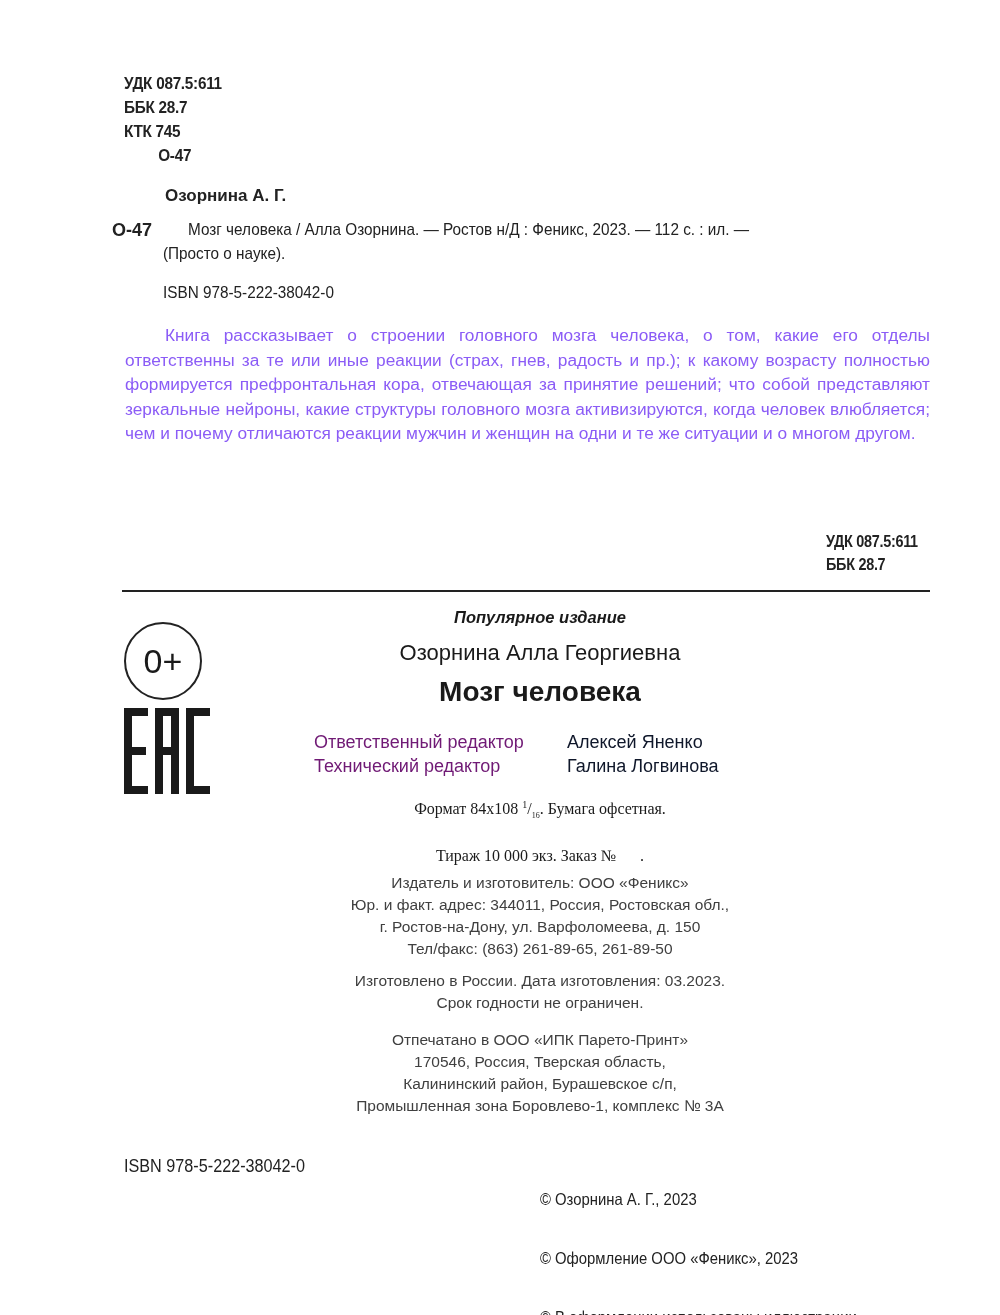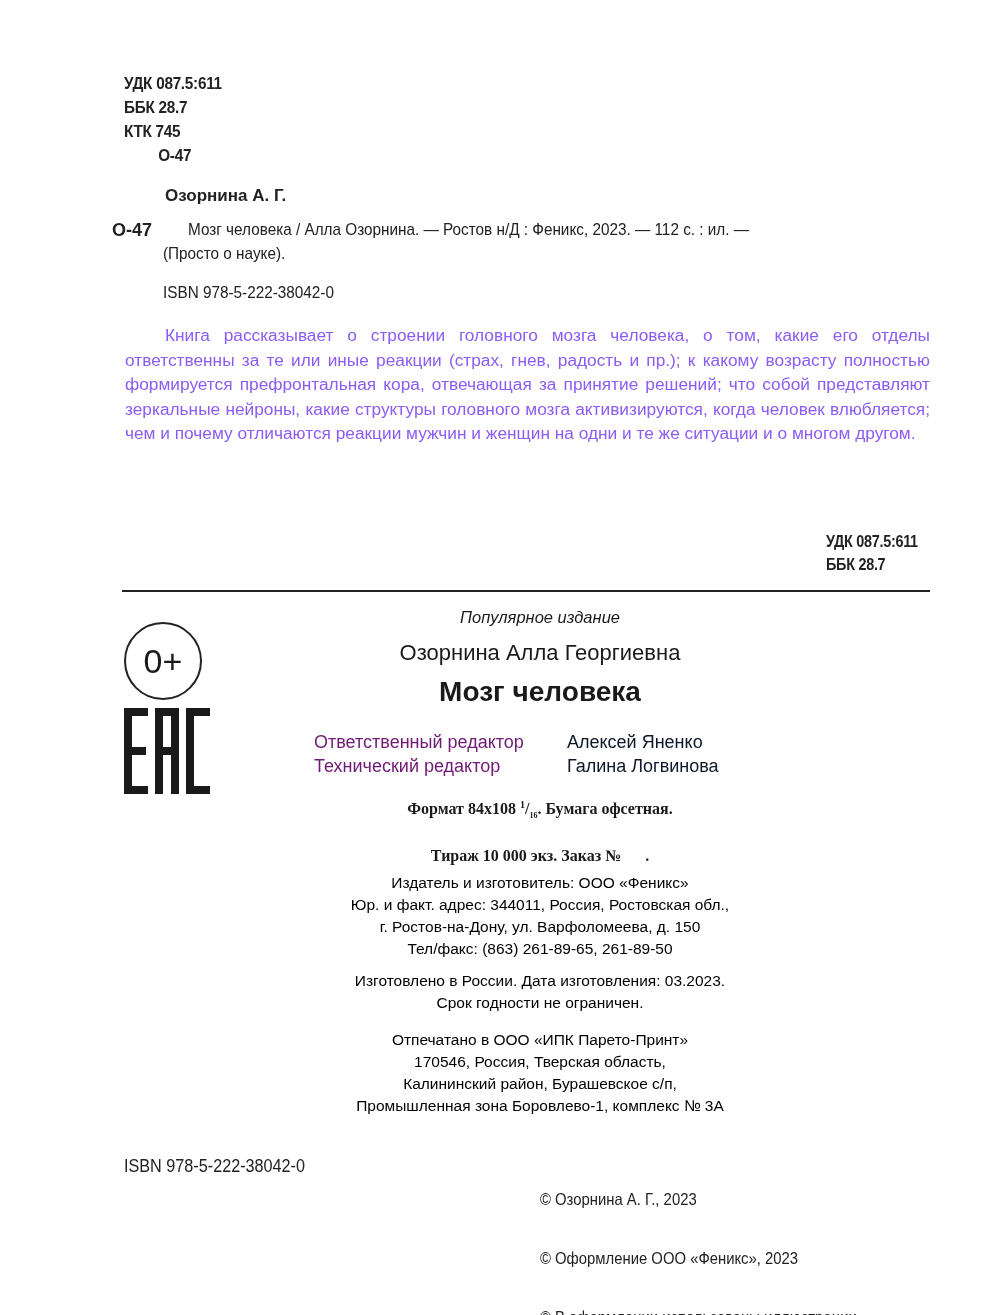--- a/index.html
+++ b/index.html
@@ -6,22 +6,22 @@
     body { width: 1000px; height: 1315px; position: relative; overflow: hidden; color: #1a1a1a; font-family: "Liberation Sans", sans-serif; }
     .abs { position: absolute; }
     .cls { font-size: 17px; line-height: 24px; font-weight: bold; letter-spacing: -0.3px; color: #222; }
     .narrow { transform: scaleX(0.9); transform-origin: left top; }
     .t17 { font-size: 17px; line-height: 24px; color: #222; }
     .bold { font-weight: bold; }
     .annot { position: absolute; left: 125px; top: 323px; width: 805px; font-size: 17.3px; line-height: 24.5px; text-align: justify; color: #8b5cf6; }
     .annot p { margin: 0; text-indent: 40px; }
     .rule { position: absolute; left: 122px; top: 590px; width: 808px; height: 2px; background: #222; }
     .center { position: absolute; left: 290px; width: 500px; text-align: center; }
-    .serif { font-family: "Liberation Serif", serif; font-size: 16px; font-weight: bold; }
-    .rounded { font-size: 15.5px; line-height: 22px; color: #000000; }
+    .serif { font-family: "Liberation Serif", serif; font-size: 16px; font-weight: normal; }
+    .rounded { font-size: 15.5px; line-height: 22px; color: #404040; }
     .frac sup { font-size: 10px; }
     .frac sub { font-size: 8px; }
     .copyrights div { font-size: 16.5px; line-height: 23px; color: #222; }
   </style>
 </head>
 <body>
 
 <div class="abs cls narrow" style="left:124px; top:72px;">
   <div>УДК 087.5:611</div>
   <div>ББК 28.7</div>
@@ -63,21 +63,21 @@
     <rect x="47" y="0" width="8" height="86"></rect>
     <rect x="31" y="0" width="24" height="8"></rect>
     <rect x="31" y="39" width="24" height="8"></rect>
 
     <rect x="62" y="0" width="8" height="86"></rect>
     <rect x="62" y="0" width="24" height="8"></rect>
     <rect x="62" y="78" width="24" height="8"></rect>
   </g>
 </svg>
 
-<div class="center" style="top:608px; font-style:italic; font-size:16.5px;">Популярное издание</div>
+<div class="center" style="top:608px; font-style:italic; font-size:16.5px;font-weight:bold;">Популярное издание</div>
 <div class="center" style="top:640px; font-size:22px;">Озорнина Алла Георгиевна</div>
 <div class="center" style="top:676px; font-size:28px; font-weight:bold;">Мозг человека</div>
 
 <div class="abs" style="left:314px; top:730px; font-size:18px; line-height:24px; color:#701a75;">
   <div>Ответственный редактор</div>
   <div>Технический редактор</div>
 </div>
 <div class="abs" style="left:567px; top:730px; font-size:18px; line-height:24px; color:#0f172a;">
   <div>Алексей Яненко</div>
   <div>Галина Логвинова</div>

